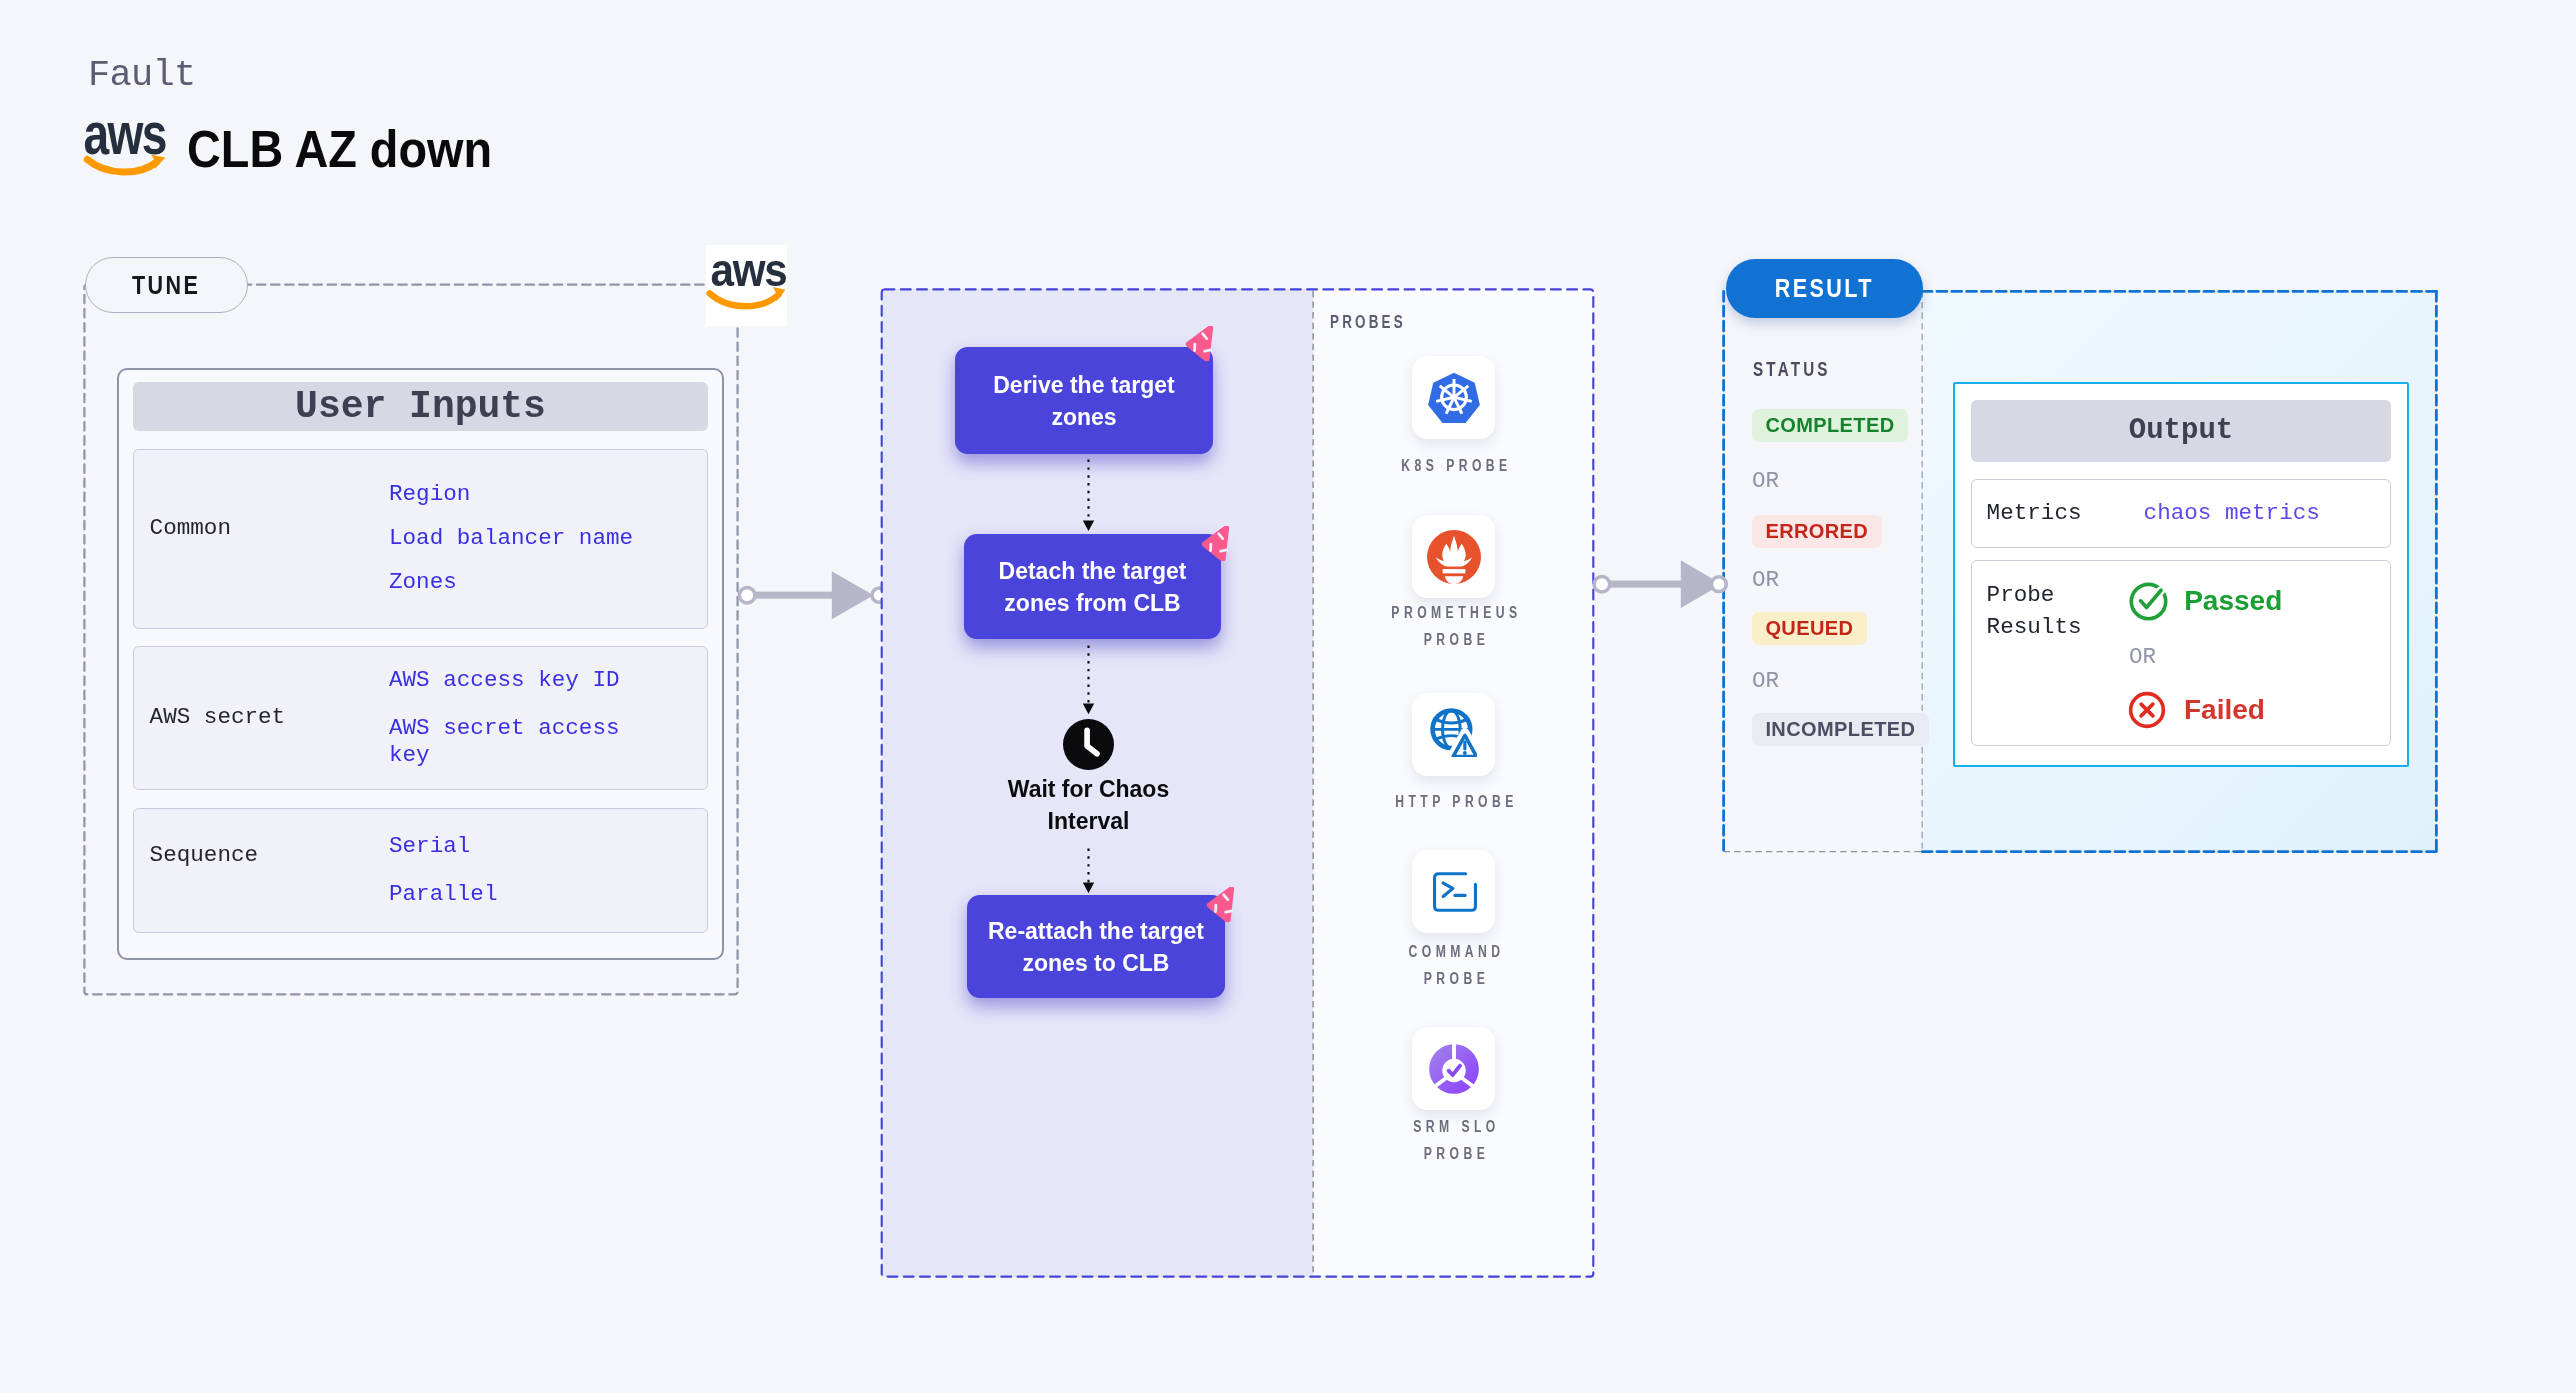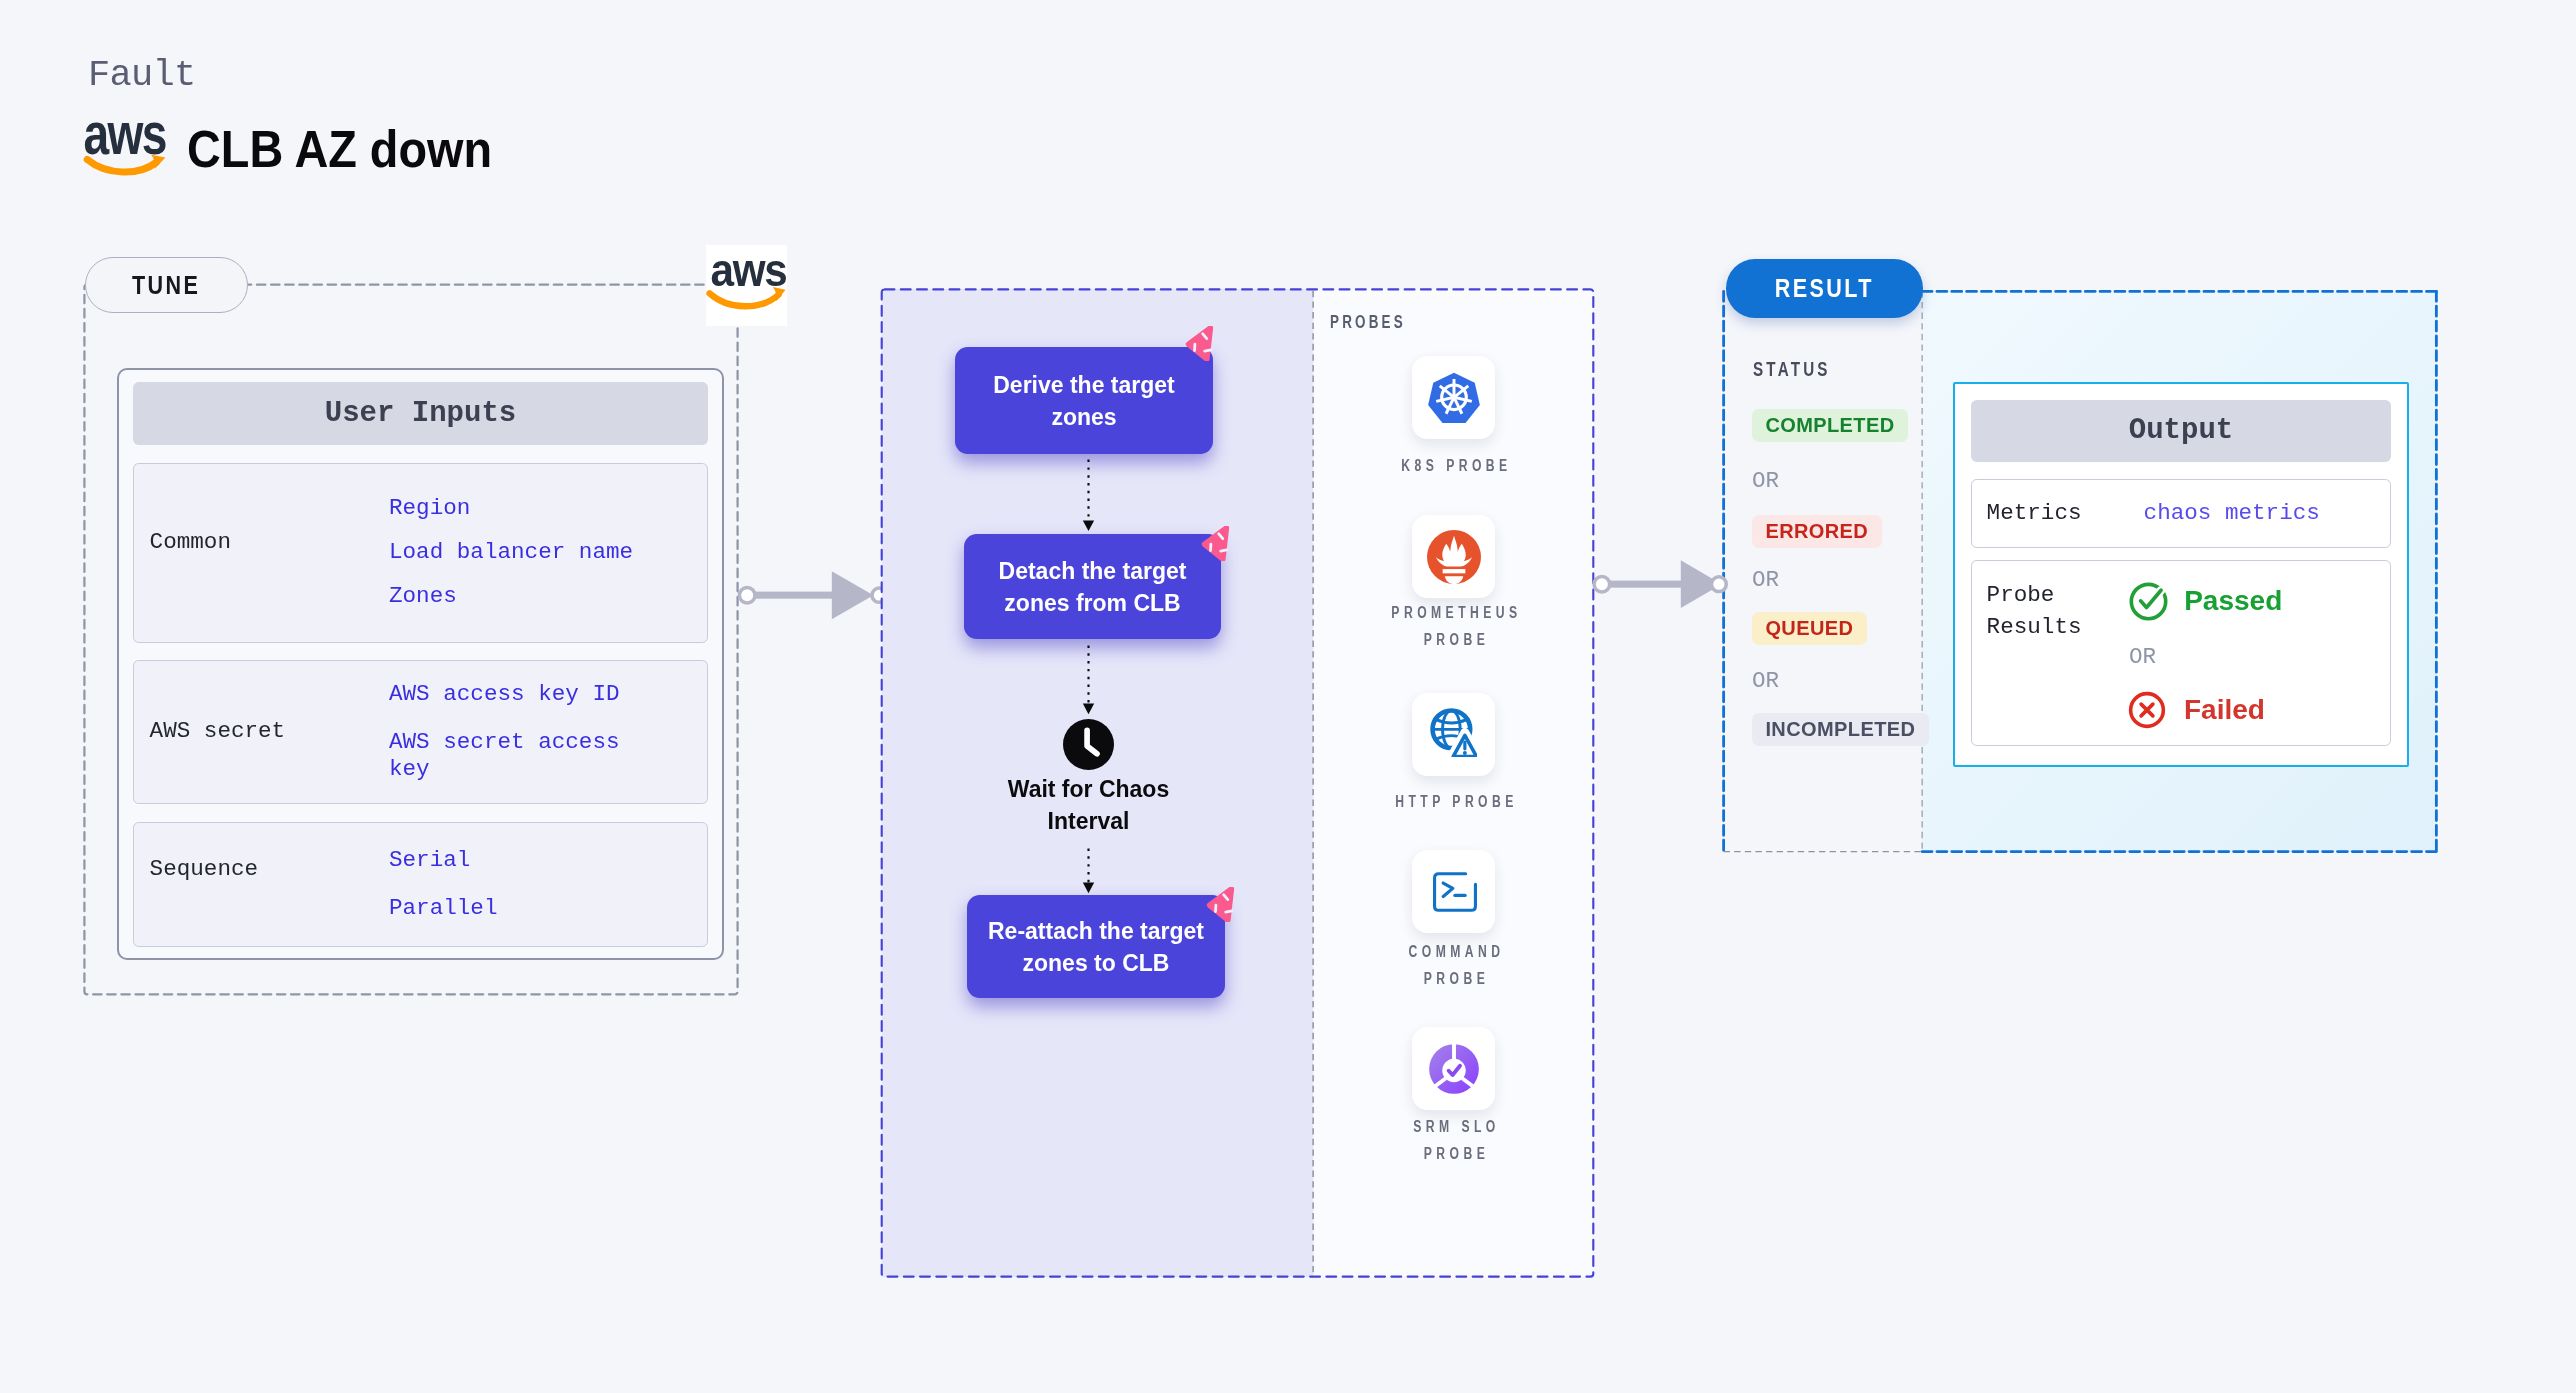--- a/index.html
+++ b/index.html
@@ -19,23 +19,23 @@
   .pill span { display:inline-block; transform:scaleX(0.85); }
 
   
   .tune-box { left:85px; top:285px; width:653px; height:710px; }
   .tune-pill { left:85px; top:257px; width:163px; height:56px; background:#F4F5F9;
                border:1.8px solid #ACAFC2; color:#17181D; }
   .aws-patch { left:706px; top:245px; width:81px; height:81px; background:#FFFFFF; }
 
   .ui-card { left:117px; top:368px; width:607px; height:592px; background:#F8F9FC;
              border:2.1px solid #8E93A8; border-radius:10px; padding:12px 14px; }
-  .ui-head { background:#D6D8E4; border-radius:5.7px; height:63px; display:flex; align-items:center;
+  .ui-head { background:#D6D8E4; border-radius:5.7px; height:49px; display:flex; align-items:center;
              justify-content:center; font-family:"Liberation Mono",monospace; font-weight:bold;
-             font-size:29px; color:#3C4050; }
+             font-size:38px; color:#3C4050; }
   .ui-row { background:#F1F2F9; border:1.4px solid #C8CBDC; border-radius:5.7px; margin-top:17.7px;
             display:flex; font-family:"Liberation Mono",monospace; font-size:22.6px; }
   .ui-row .lbl { width:255px; padding-left:15.6px; color:#23262F; display:flex; flex-direction:column; justify-content:center; }
   .ui-row .vals { flex:1; display:flex; flex-direction:column; justify-content:center; color:#3A2EE1; }
   .ui-row .vals div { margin:10.6px 0; line-height:27px; }
 
   
   .exec-box { left:882px; top:289px; width:712px; height:988px;
               overflow:hidden; }
   .exec-left { position:absolute; left:0; top:0; width:431px; height:100%; background:#E6E6F9; }

